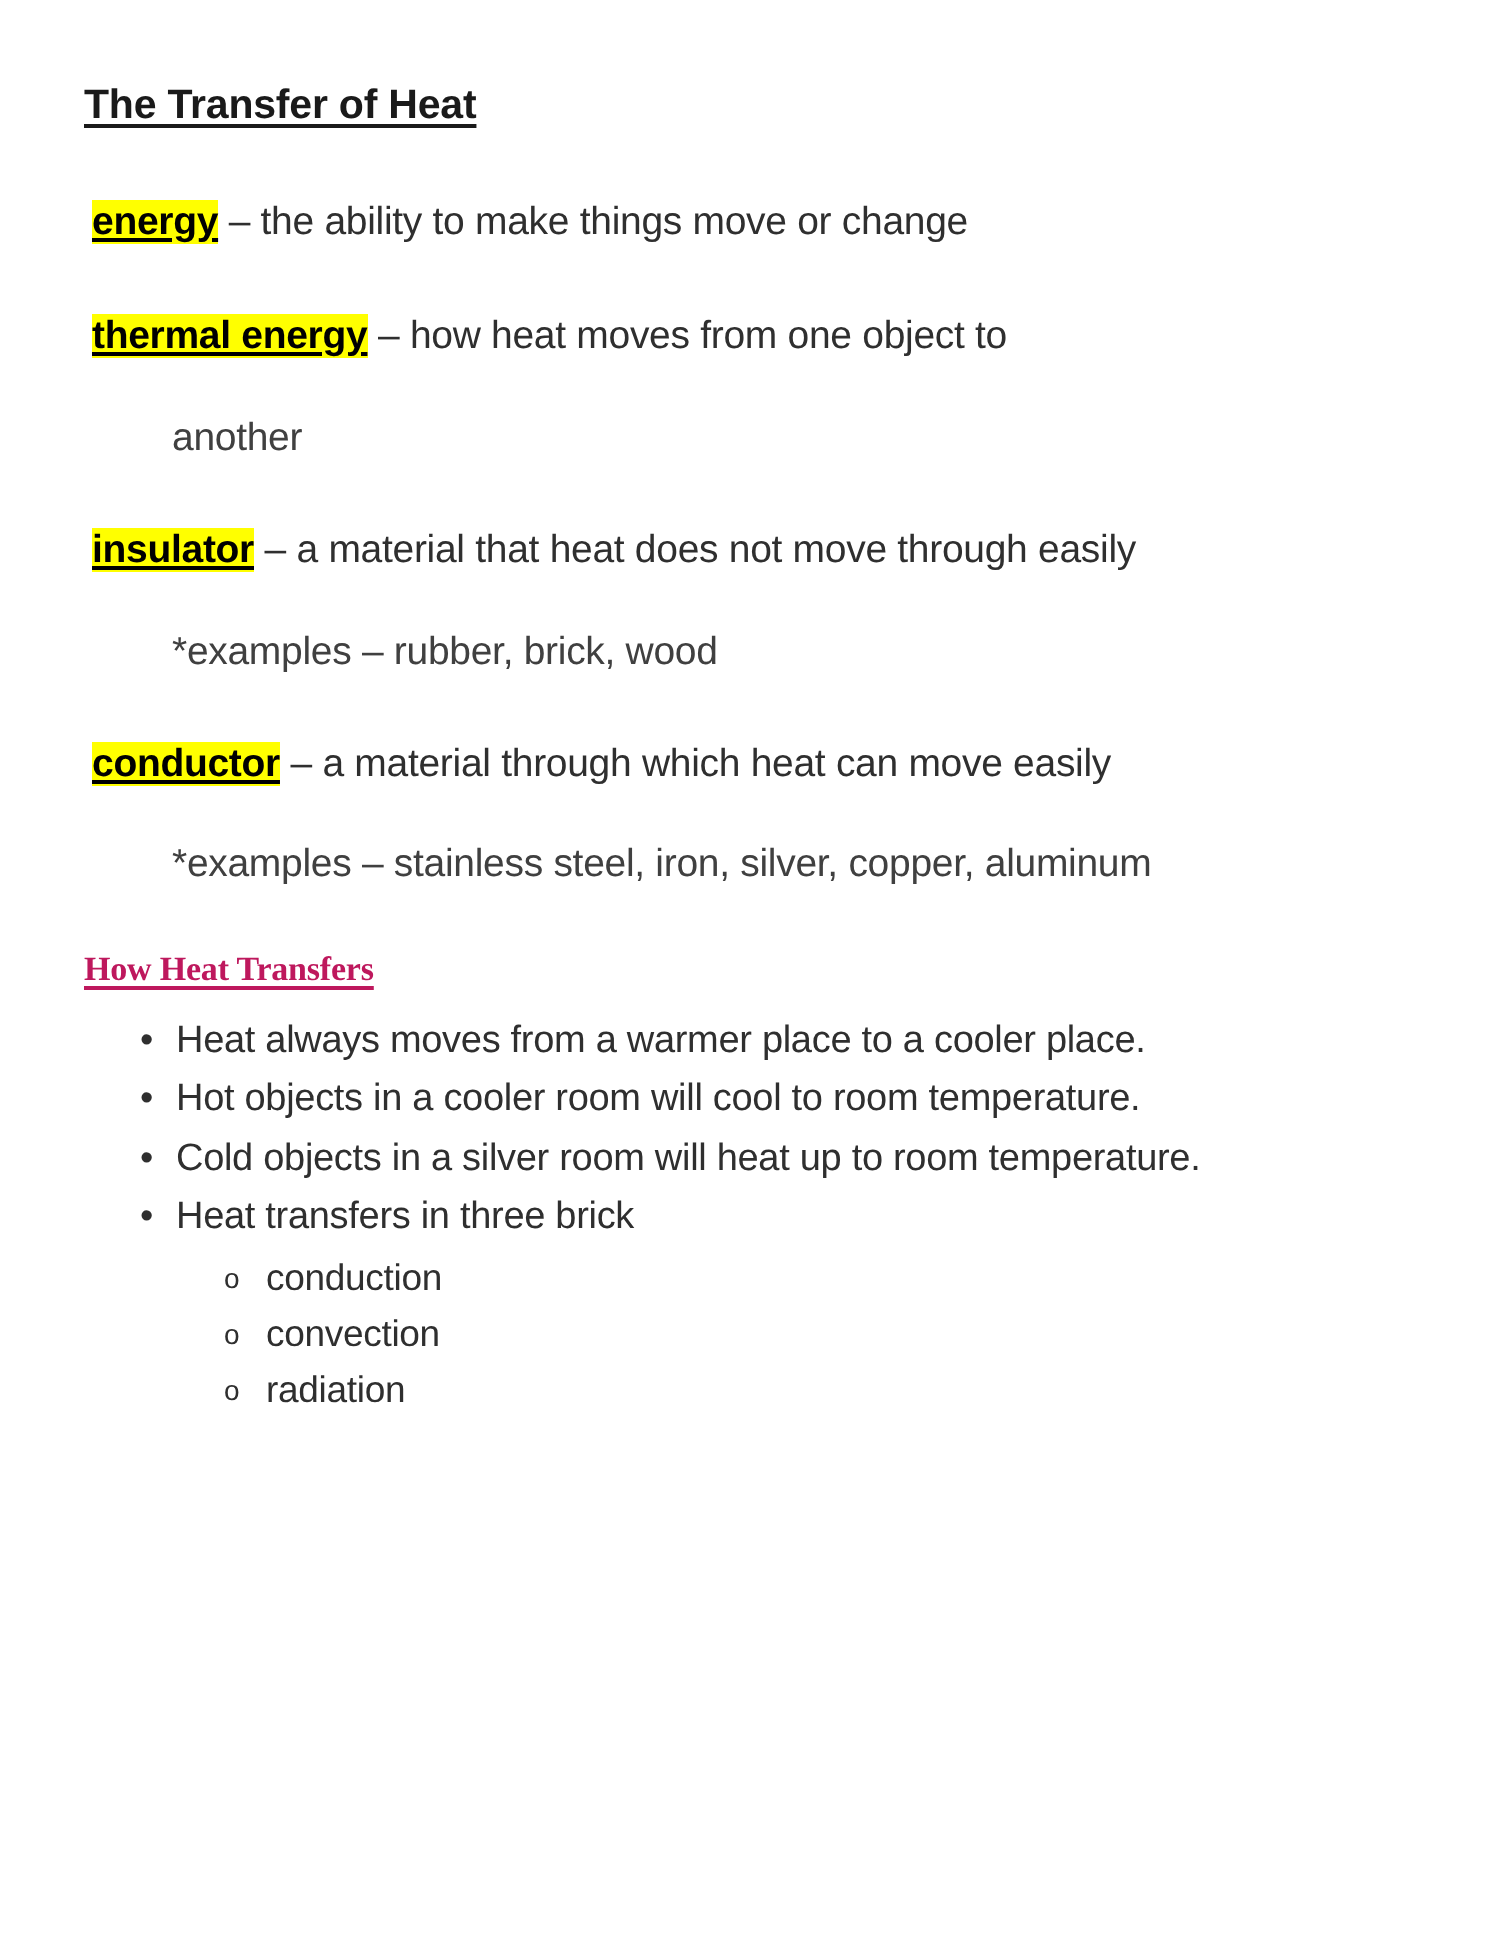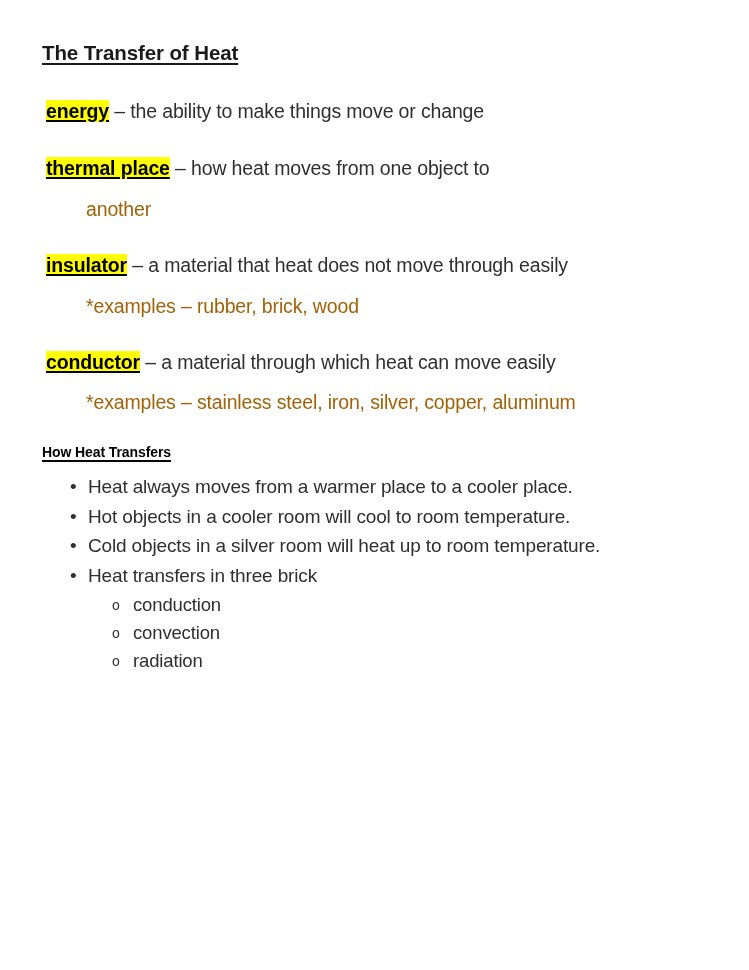--- a/index.html
+++ b/index.html
@@ -41,29 +41,30 @@
     color: #1a1a1a;
     letter-spacing: -0.1px;
     text-decoration: underline;
     text-underline-offset: 3px;
     text-decoration-thickness: 2px;
     margin: 0 0 30px 0;
     line-height: 1.25;
   }
 
   .section-heading {
-    font-size: 14px;
+    font-size: 17px;
     font-weight: bold;
-    color: #000000;
+    color: #be185d;
     letter-spacing: -0.1px;
     text-decoration: underline;
     text-underline-offset: 3px;
     text-decoration-thickness: 2px;
     margin: 0 0 12px 0;
     line-height: 1.25;
+    font-family: Liberation Serif, serif;
   }
 
   
   .def-block {
     margin: 0 0 26px 0;
   }
   .def-line {
     font-size: 19.5px;
     line-height: 1.62;
     color: #2f2f2f;
@@ -80,24 +81,24 @@
     color: #000000;
     text-decoration: underline;
     text-underline-offset: 2px;
     text-decoration-thickness: 2px;
     box-decoration-break: clone;
     -webkit-box-decoration-break: clone;
   }
   .def-sub {
     font-size: 19.5px;
     line-height: 1.55;
-    color: #a16207;
+    color: #404040;
     letter-spacing: -0.15px;
     padding-left: 44px;
-    margin-top: 9px;
+    margin-top: 19px;
   }
 
   
   .bullet-list {
     list-style: none;
     margin: 0;
     padding: 0;
   }
   .bullet-item {
     position: relative;
@@ -146,21 +147,21 @@
 <div class="page">
   <div class="content">
 
     <h1 class="doc-title">The Transfer of Heat</h1>
 
     <div class="def-block">
       <div class="def-line"><span class="hang"><span class="term">energy</span><span> – </span><span>the ability to make things move or change</span></span></div>
     </div>
 
     <div class="def-block">
-      <div class="def-line"><span class="hang"><span class="term">thermal place</span><span> – </span><span>how heat moves from one object to</span></span></div>
+      <div class="def-line"><span class="hang"><span class="term">thermal energy</span><span> – </span><span>how heat moves from one object to</span></span></div>
       <div class="def-sub">another</div>
     </div>
 
     <div class="def-block">
       <div class="def-line"><span class="hang"><span class="term">insulator</span><span> – </span><span>a material that heat does not move through easily</span></span></div>
       <div class="def-sub">*examples – rubber, brick, wood</div>
     </div>
 
     <div class="def-block">
       <div class="def-line"><span class="hang"><span class="term">conductor</span><span> – </span><span>a material through which heat can move easily</span></span></div>

